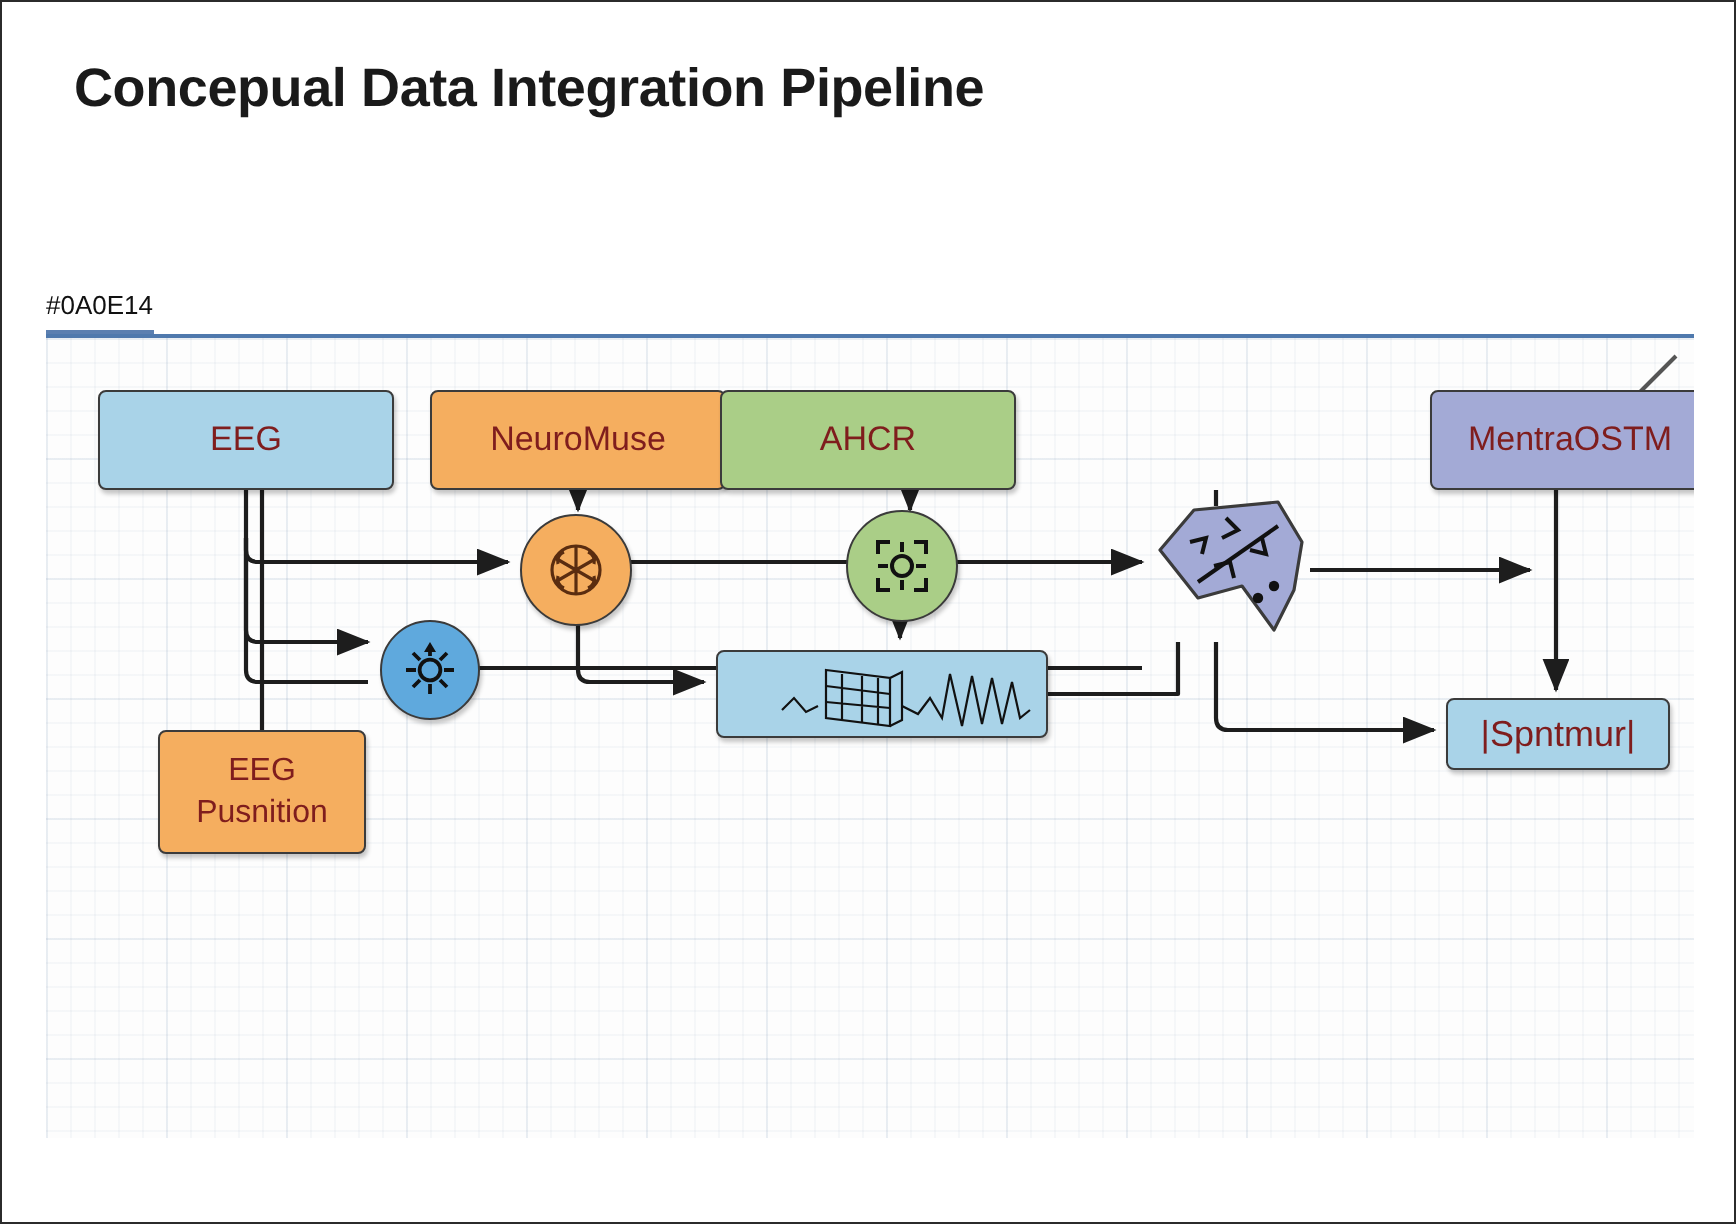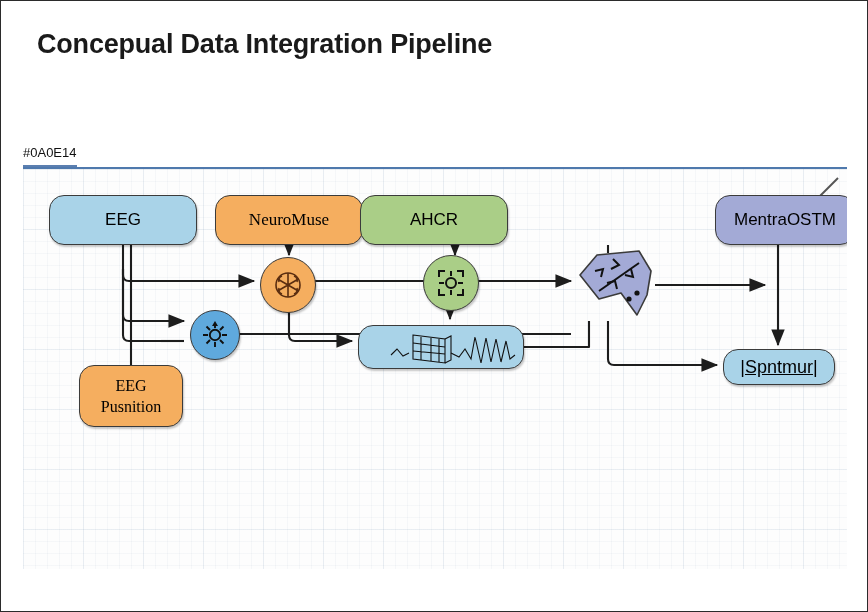--- a/index.html
+++ b/index.html
@@ -43,40 +43,40 @@
     overflow:hidden;
   }
   .resize-handle{
     position:absolute;right:6px;top:6px;width:26px;height:26px;
   }
   
   .wires{position:absolute;left:0;top:0;width:824px;height:400px;}
   
   .node{
     position:absolute;box-sizing:border-box;
-    border:1.5px solid #3b3b3b;border-radius:15px;
+    border:1.5px solid #3b3b3b;border-radius:4px;
     display:flex;align-items:center;justify-content:center;
-    text-align:right;color:#000000;
+    text-align:right;color:#7f1d1d;
     box-shadow:1px 2px 2px rgba(0,0,0,.22);
   }
   .node .lbl{font-size:17px;line-height:20px;}
   .node.two-line .lbl{font-size:16px;line-height:21px;}
   .c-blue{background:#a9d3e8;}
-  .c-orange{background:#f5ae5f;font-family:Liberation Serif, serif;}
+  .c-orange{background:#f5ae5f;}
   .c-green{background:#aace87;}
   .c-purple{background:#a3aad6;}
   .n-eeg       {left:26px; top:26px; width:148px;height:50px;}
   .n-neuromuse {left:192px;top:26px; width:148px;height:50px;}
   .n-ahcr      {left:337px;top:26px; width:148px;height:50px;}
   .n-citron    {left:511px;top:26px; width:148px;height:50px;}
   .n-mentra    {left:692px;top:26px; width:140px;height:50px;}
   .n-eegpus    {left:56px; top:196px;width:104px;height:62px;flex-direction:column;}
   .n-wave      {left:335px;top:156px;width:166px;height:44px;}
   .n-spnt      {left:700px;top:180px;width:112px;height:36px;}
-  .n-spnt .lbl{font-size:18px;text-decoration:underline;}
+  .n-spnt .lbl{font-size:18px;}
   .sup{font-size:10px;vertical-align:super;line-height:0;}
   
   .circ{
     position:absolute;border:1.5px solid #3b3b3b;border-radius:50%;
     display:flex;align-items:center;justify-content:center;
     box-shadow:1px 2px 2px rgba(0,0,0,.22);
   }
   .circ-neuro{left:237px;top:88px;width:54px;height:54px;background:#f5ae5f;}
   .circ-ahcr {left:400px;top:86px;width:54px;height:54px;background:#aace87;}
   .circ-sun  {left:167px;top:141px;width:48px;height:48px;background:#5fa9dd;}

